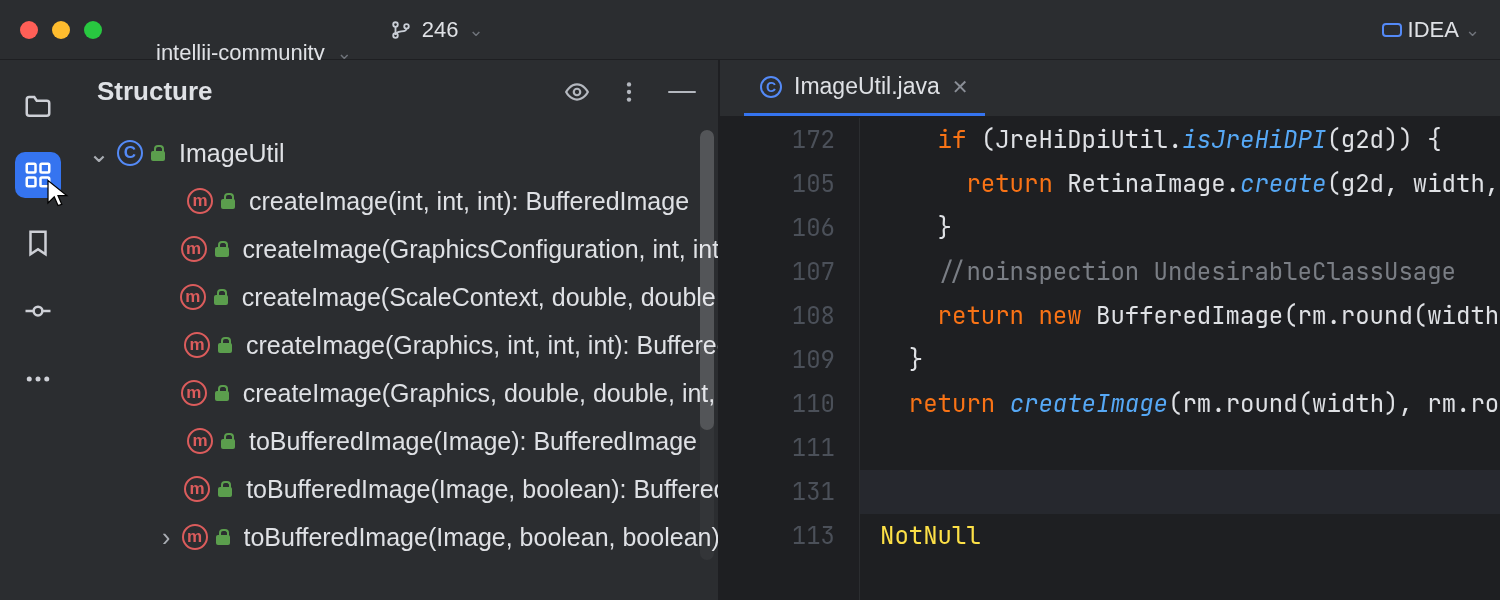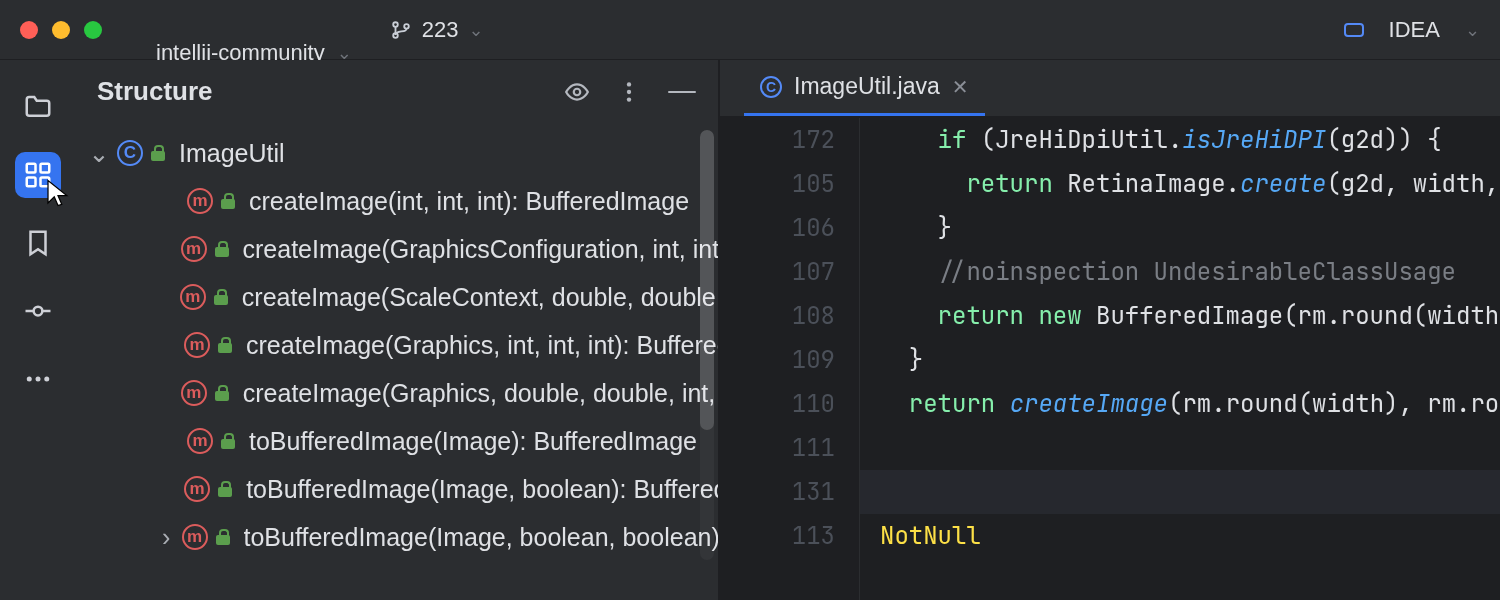--- a/index.html
+++ b/index.html
@@ -31,21 +31,21 @@
   display: flex; align-items: center; gap: 12px;
   font-size: 22px; color: #dfe1e5; padding: 6px 10px; border-radius: 6px; margin-top: 47px;
 }
 .chev { color: #6f737a; font-size: 18px; }
 .branch-drop {
   display: flex; align-items: center; gap: 10px;
   font-size: 22px; color: #dfe1e5; margin-left: 28px;
 }
 .titlebar-spacer { flex: 1; }
 .ide-pill {
-  display: flex; align-items: center; gap: 25px;
+  display: flex; align-items: center; gap: 6px;
   font-size: 22px; color: #dfe1e5; text-align: center;
 }
 .ide-pill .box-ic {
   width: 20px; height: 14px; border: 2px solid #548af7; border-radius: 4px; position: relative;
 }
 .ide-pill .box-ic::after { content:""; position:absolute; top:-2px; left:4px; width:4px; height:2px; background:#548af7; }
 
 .main { display: flex; flex: 1; overflow: hidden; }
 
 .leftbar {
@@ -136,21 +136,21 @@
 }
 .gutter {
   width: 140px; text-align: right; padding-right: 24px;
   color: #4b5059; background:#1e1f22;
   border-right: 1px solid #2b2d30;
 }
 .gutter div { height: 44px; }
 .code-lines { flex:1; padding-left: 20px; white-space: pre; overflow: hidden; }
 .code-lines div { height: 44px; }
 .code-lines .curline { background: #26282e; margin-left: -20px; padding-left: 20px; }
-.kw { color: #86efac; }
+.kw { color: #f97316; }
 .mtd { color: #56a8f5; font-style: italic; }
 .cmt { color: #7a7e85; }
 .anno { color: #fde047; }
 
 .cursor-arrow {
   position: absolute;
   pointer-events: none;
 }
 </style>
 </head>
@@ -167,21 +167,21 @@
     <span class="chev">⌄</span>
   </div>
   <div class="branch-drop">
     <svg viewBox="0 0 24 24" width="22" height="22" fill="none" stroke="#c9ced6" stroke-width="2">
       <circle cx="6" cy="6" r="2.5"></circle>
         <circle cx="6" cy="18" r="2.5"></circle>
         <circle cx="18" cy="8" r="2.5"></circle>
       <path d="M6 8.5v7"></path>
         <path d="M18 10.5c0 5-12 1-12 7"></path>
     </svg>
-    <span>223</span>
+    <span>246</span>
     <span class="chev">⌄</span>
   </div>
   <div class="titlebar-spacer"></div>
   <div class="ide-pill">
     <span class="box-ic"></span>
     <span>IDEA</span>
     <span class="chev">⌄</span>
   </div>
 </div>
 

